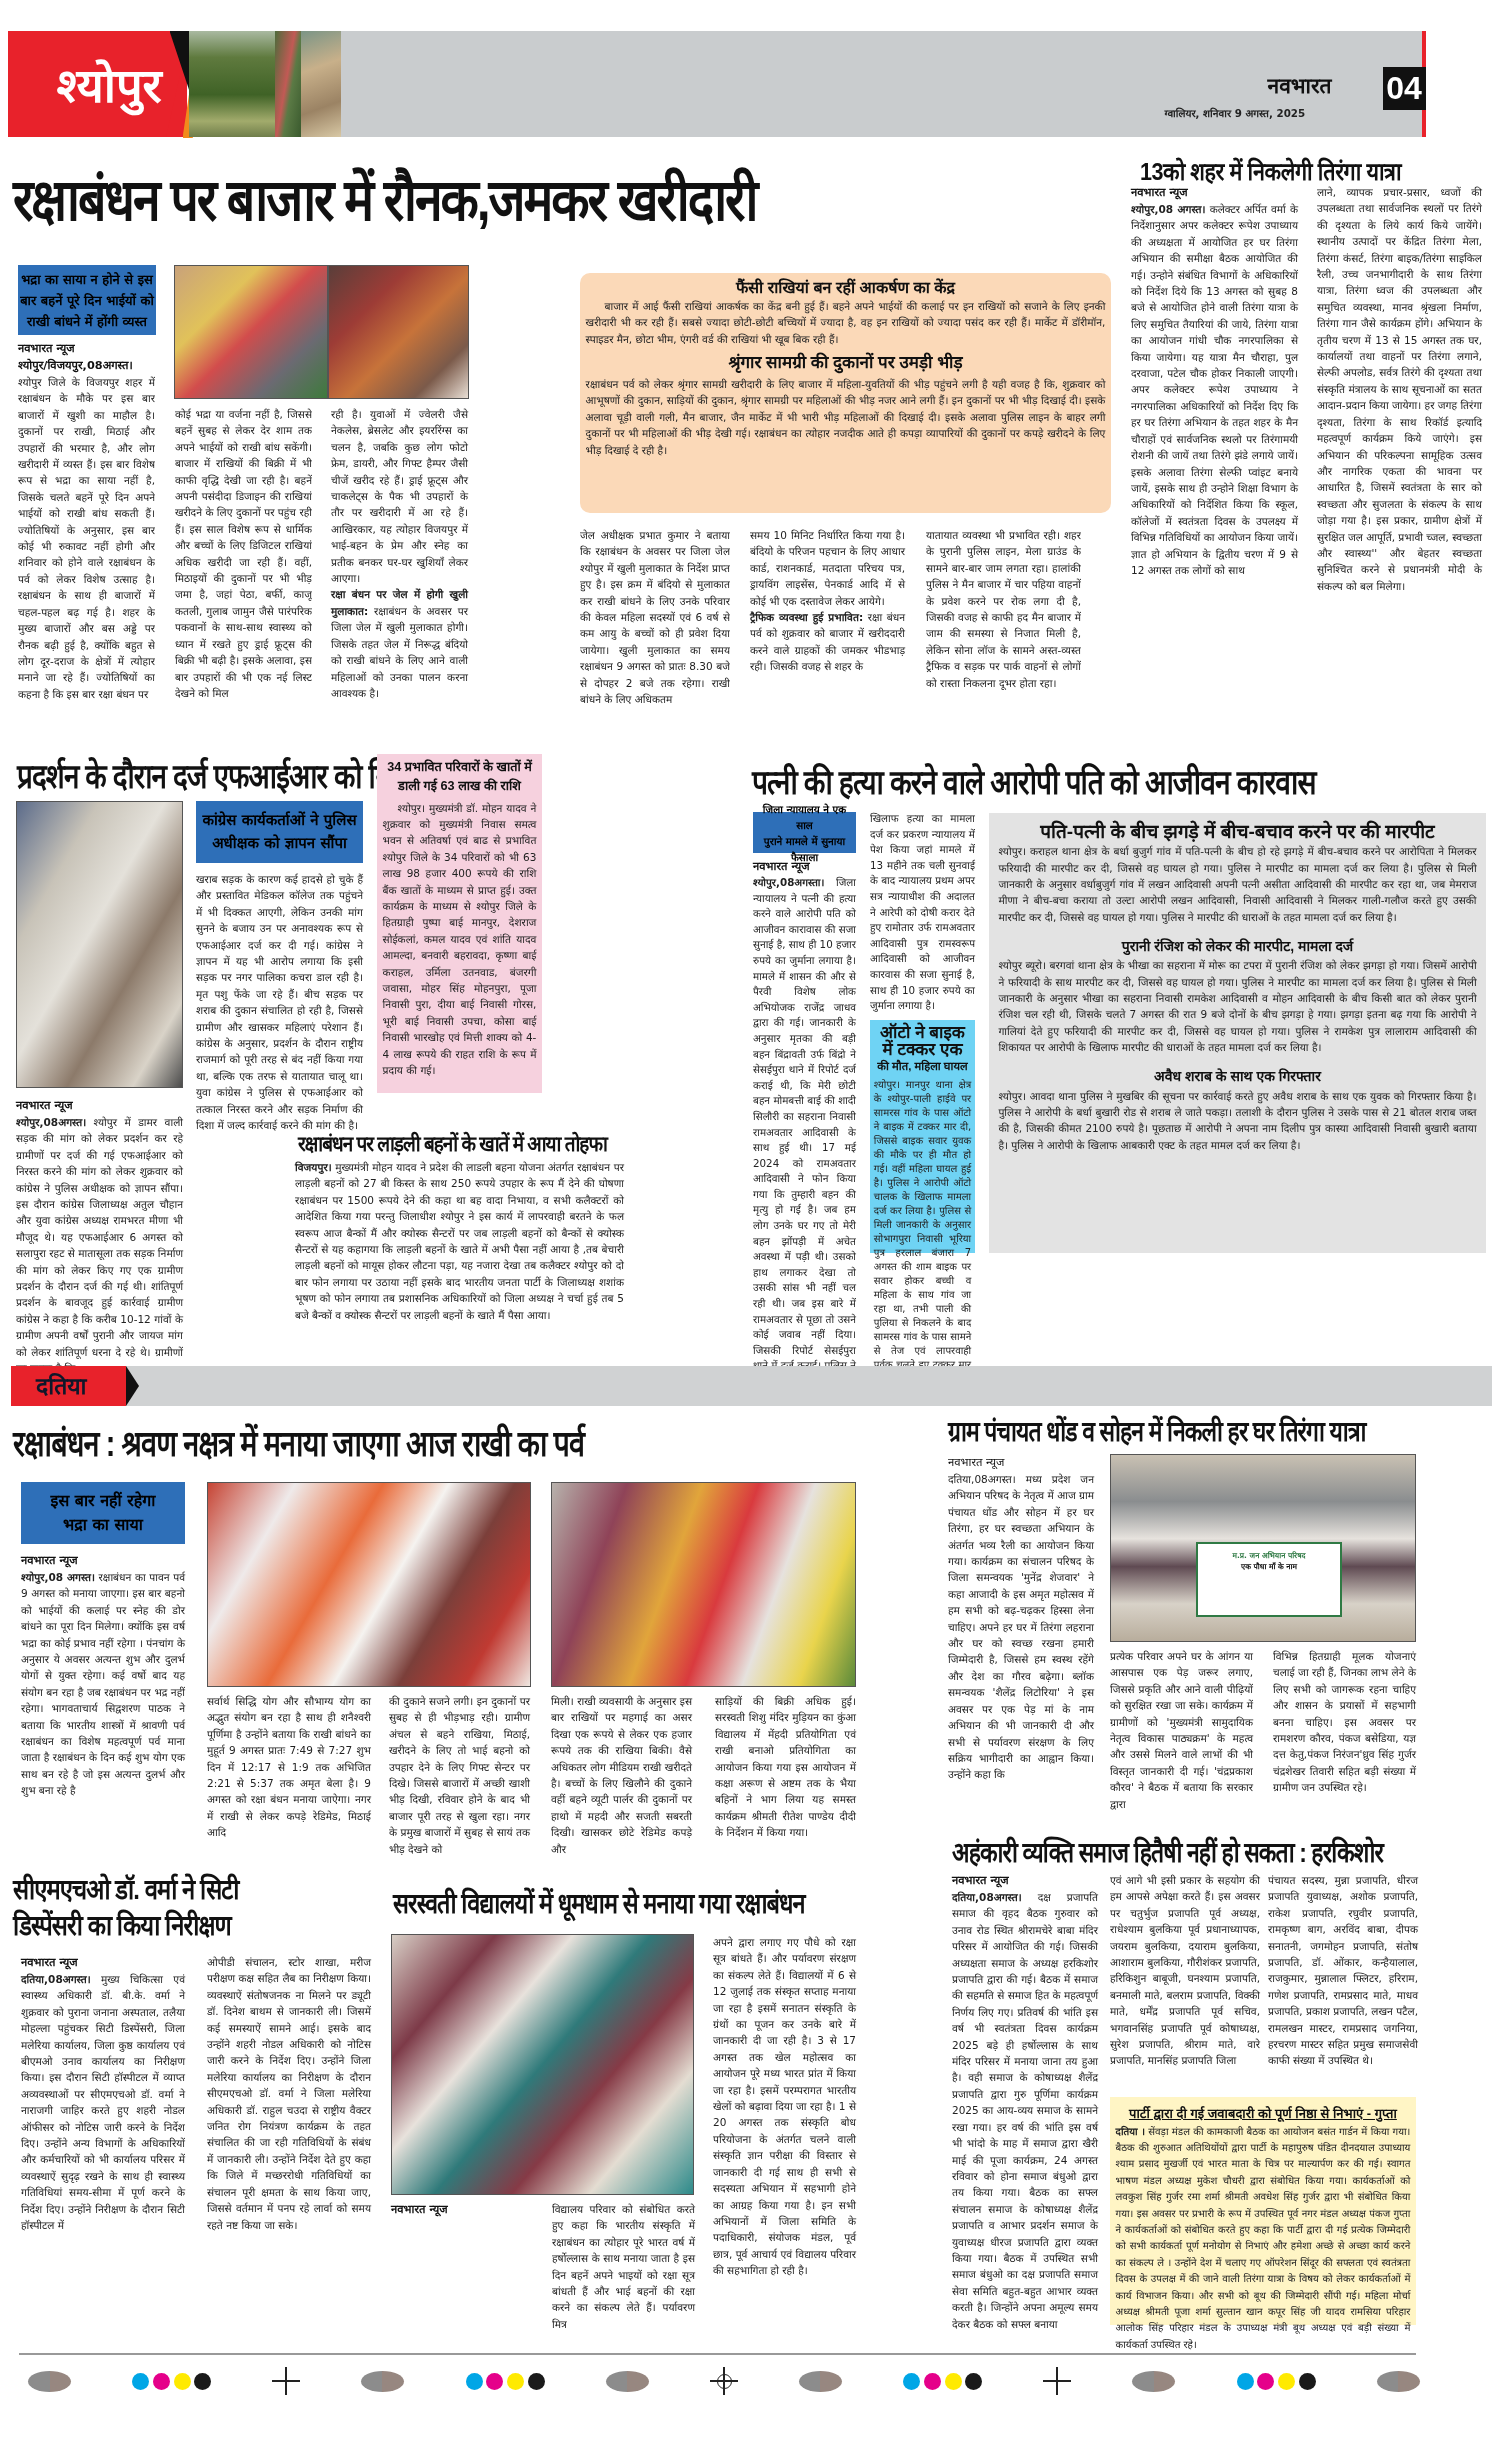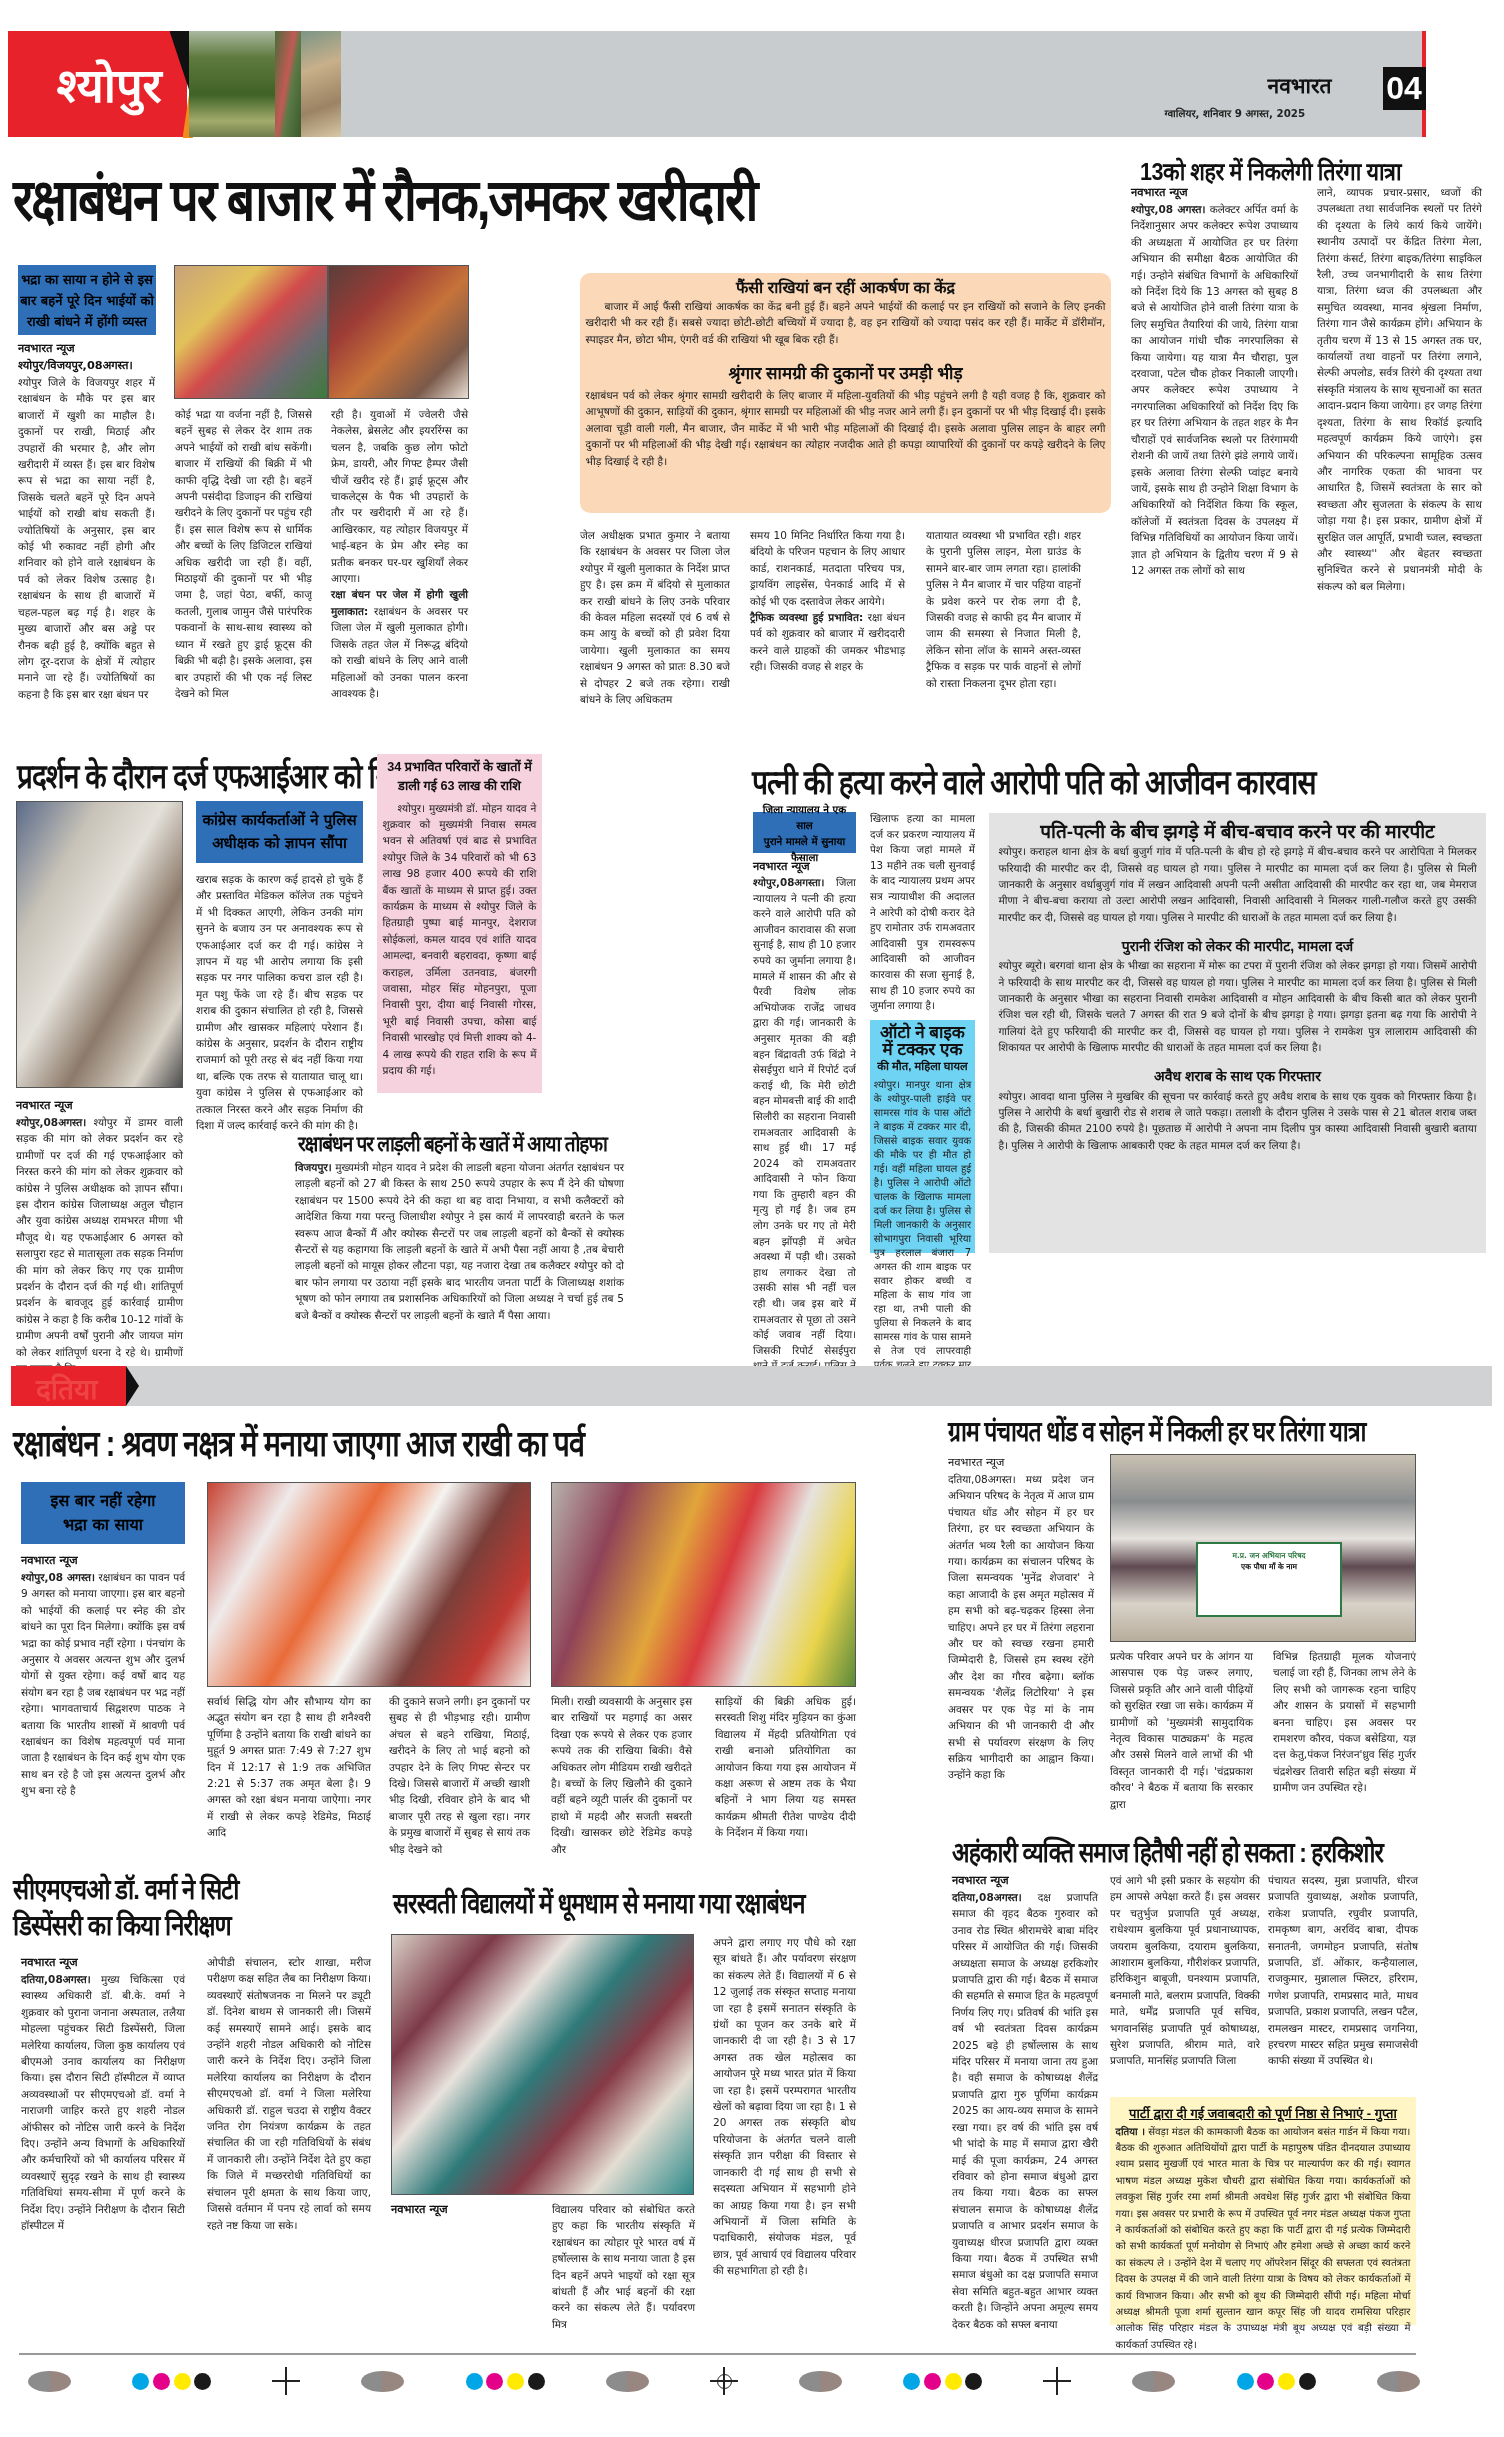--- a/index.html
+++ b/index.html
@@ -68,21 +68,21 @@
 
 <div class="abs body-text" style="left:175px;top:406px;width:137px;max-height:299px;overflow:hidden;">कोई भद्रा या वर्जना नहीं है, जिससे बहनें सुबह से लेकर देर शाम तक अपने भाईयों को राखी बांध सकेंगी। बाजार में राखियों की बिक्री में भी काफी वृद्धि देखी जा रही है। बहनें अपनी पसंदीदा डिजाइन की राखियां खरीदने के लिए दुकानों पर पहुंच रही हैं। इस साल विशेष रूप से धार्मिक और बच्चों के लिए डिजिटल राखियां अधिक खरीदी जा रही हैं। वहीं, मिठाइयों की दुकानों पर भी भीड़ जमा है, जहां पेठा, बर्फी, काजू कतली, गुलाब जामुन जैसे पारंपरिक पकवानों के साथ-साथ स्वास्थ्य को ध्यान में रखते हुए ड्राई फ्रूट्स की बिक्री भी बढ़ी है। इसके अलावा, इस बार उपहारों की भी एक नई लिस्ट देखने को मिल</div>
 <div class="abs" style="left:331px;top:406px;width:137px;">
   <div class="body-text">रही है। युवाओं में ज्वेलरी जैसे नेकलेस, ब्रेसलेट और इयररिंग्स का चलन है, जबकि कुछ लोग फोटो फ्रेम, डायरी, और गिफ्ट हैम्पर जैसी चीजें खरीद रहे हैं। ड्राई फ्रूट्स और चाकलेट्स के पैक भी उपहारों के तौर पर खरीदारी में आ रहे हैं। आखिरकार, यह त्योहार विजयपुर में भाई-बहन के प्रेम और स्नेह का प्रतीक बनकर घर-घर खुशियाँ लेकर आएगा।</div>
   <div class="body-text"><b>रक्षा बंधन पर जेल में होगी खुली मुलाकात:</b> <span>रक्षाबंधन के अवसर पर जिला जेल में खुली मुलाकात होगी। जिसके तहत जेल में निरूद्ध बंदियो को राखी बांधने के लिए आने वाली महिलाओं को उनका पालन करना आवश्यक है।</span></div>
 </div>
 
 <div class="abs panel-peach" style="left:580px;top:273px;width:531px;height:240px;padding:3.8px 5.6px;border-radius:10px;">
   <div class="subhead" style="font-size:16px;line-height:21px;">फैंसी राखियां बन रहीं आकर्षण का केंद्र</div>
   <div class="body-text" style="text-indent:19px;">बाजार में आई फैंसी राखियां आकर्षक का केंद्र बनी हुई हैं। बहने अपने भाईयों की कलाई पर इन राखियों को सजाने के लिए इनकी खरीदारी भी कर रही हैं। सबसे ज्यादा छोटी-छोटी बच्चियों में ज्यादा है, वह इन राखियों को ज्यादा पसंद कर रही हैं। मार्केट में डॉरीमॉन, स्पाइडर मैन, छोटा भीम, एंगरी वर्ड की राखियां भी खूब बिक रही हैं।</div>
-  <div class="subhead" style="font-size:17px;line-height:26px;margin-top:14px;">श्रृंगार सामग्री की दुकानों पर उमड़ी भीड़</div>
+  <div class="subhead" style="font-size:17px;line-height:26px;margin-top:3px;">श्रृंगार सामग्री की दुकानों पर उमड़ी भीड़</div>
   <div class="body-text">रक्षाबंधन पर्व को लेकर श्रृंगार सामग्री खरीदारी के लिए बाजार में महिला-युवतियों की भीड़ पहुंचने लगी है यही वजह है कि, शुक्रवार को आभूषणों की दुकान, साड़ियों की दुकान, श्रृंगार सामग्री पर महिलाओं की भीड़ नजर आने लगी हैं। इन दुकानों पर भी भीड़ दिखाई दी। इसके अलावा चूड़ी वाली गली, मैन बाजार, जैन मार्केट में भी भारी भीड़ महिलाओं की दिखाई दी। इसके अलावा पुलिस लाइन के बाहर लगी दुकानों पर भी महिलाओं की भीड़ देखी गई। रक्षाबंधन का त्योहार नजदीक आते ही कपड़ा व्यापारियों की दुकानों पर कपड़े खरीदने के लिए भीड़ दिखाई दे रही है।</div>
 </div>
 
 <div class="abs body-text" style="left:580px;top:527px;width:150px;max-height:226px;overflow:hidden;">जेल अधीक्षक प्रभात कुमार ने बताया कि रक्षाबंधन के अवसर पर जिला जेल श्योपुर में खुली मुलाकात के निर्देश प्राप्त हुए है। इस क्रम में बंदियो से मुलाकात कर राखी बांधने के लिए उनके परिवार की केवल महिला सदस्यों एवं 6 वर्ष से कम आयु के बच्चों को ही प्रवेश दिया जायेगा। खुली मुलाकात का समय रक्षाबंधन 9 अगस्त को प्रातः 8.30 बजे से दोपहर 2 बजे तक रहेगा। राखी बांधने के लिए अधिकतम</div>
 <div class="abs" style="left:750px;top:527px;width:155px;">
   <div class="body-text">समय 10 मिनिट निर्धारित किया गया है। बंदियो के परिजन पहचान के लिए आधार कार्ड, राशनकार्ड, मतदाता परिचय पत्र, ड्रायविंग लाइसेंस, पेनकार्ड आदि में से कोई भी एक दस्तावेज लेकर आयेगे।</div>
   <div class="body-text"><b>ट्रैफिक व्यवस्था हुई प्रभावित:</b> <span>रक्षा बंधन पर्व को शुक्रवार को बाजार में खरीददारी करने वाले ग्राहकों की जमकर भीडभाड़ रही। जिसकी वजह से शहर के</span></div>
 </div>
 <div class="abs body-text" style="left:926px;top:527px;width:155px;max-height:226px;overflow:hidden;">यातायात व्यवस्था भी प्रभावित रही। शहर के पुरानी पुलिस लाइन, मेला ग्राउंड के सामने बार-बार जाम लगता रहा। हालांकी पुलिस ने मैन बाजार में चार पहिया वाहनों के प्रवेश करने पर रोक लगा दी है, जिसकी वजह से काफी हद मैन बाजार में जाम की समस्या से निजात मिली है, लेकिन सोना लॉज के सामने अस्त-व्यस्त ट्रैफिक व सड़क पर पार्क वाहनों से लोगों को रास्ता निकलना दूभर होता रहा।</div>
 
@@ -135,21 +135,21 @@
   <div class="body-text">श्योपुर। कराहल थाना क्षेत्र के बर्धा बुजुर्ग गांव में पति-पत्नी के बीच हो रहे झगड़े में बीच-बचाव करने पर आरोपिता ने मिलकर फरियादी की मारपीट कर दी, जिससे वह घायल हो गया। पुलिस ने मारपीट का मामला दर्ज कर लिया है। पुलिस से मिली जानकारी के अनुसार वर्धाबुजुर्ग गांव में लखन आदिवासी अपनी पत्नी असीता आदिवासी की मारपीट कर रहा था, जब मेमराज मीणा ने बीच-बचा कराया तो उल्टा आरोपी लखन आदिवासी, निवासी आदिवासी ने मिलकर गाली-गलौज करते हुए उसकी मारपीट कर दी, जिससे वह घायल हो गया। पुलिस ने मारपीट की धाराओं के तहत मामला दर्ज कर लिया है।</div>
   <div class="subhead" style="font-size:14px;line-height:22.6px;margin-top:9.4px;">पुरानी रंजिश को लेकर की मारपीट, मामला दर्ज</div>
   <div class="body-text">श्योपुर ब्यूरो। बरगवां थाना क्षेत्र के भीखा का सहराना में मोरू का टपरा में पुरानी रंजिश को लेकर झगड़ा हो गया। जिसमें आरोपी ने फरियादी के साथ मारपीट कर दी, जिससे वह घायल हो गया। पुलिस ने मारपीट का मामला दर्ज कर लिया है। पुलिस से मिली जानकारी के अनुसार भीखा का सहराना निवासी रामकेश आदिवासी व मोहन आदिवासी के बीच किसी बात को लेकर पुरानी रंजिश चल रही थी, जिसके चलते 7 अगस्त की रात 9 बजे दोनों के बीच झगड़ा हे गया। झगड़ा इतना बढ़ गया कि आरोपी ने गालियां देते हुए फरियादी की मारपीट कर दी, जिससे वह घायल हो गया। पुलिस ने रामकेश पुत्र लालाराम आदिवासी की शिकायत पर आरोपी के खिलाफ मारपीट की धाराओं के तहत मामला दर्ज कर लिया है।</div>
   <div class="subhead" style="font-size:14px;line-height:22.6px;margin-top:9.4px;">अवैध शराब के साथ एक गिरफ्तार</div>
   <div class="body-text">श्योपुर। आवदा थाना पुलिस ने मुखबिर की सूचना पर कार्रवाई करते हुए अवैध शराब के साथ एक युवक को गिरफ्तार किया है। पुलिस ने आरोपी के बर्धा बुखारी रोड से शराब ले जाते पकड़ा। तलाशी के दौरान पुलिस ने उसके पास से 21 बोतल शराब जब्त की है, जिसकी कीमत 2100 रुपये है। पूछताछ में आरोपी ने अपना नाम दिलीप पुत्र कास्या आदिवासी निवासी बुखारी बताया है। पुलिस ने आरोपी के खिलाफ आबकारी एक्ट के तहत मामल दर्ज कर लिया है।</div>
 </div>
 
 <div class="abs" style="left:11.3px;top:1366px;width:1481px;height:40px;background:#d0d2d3;"></div>
 <div class="abs" style="left:11.3px;top:1366px;width:115px;height:40px;background:#e8222b;"></div>
 <div class="abs" style="left:126px;top:1366px;width:0;height:0;border-top:20px solid transparent;border-bottom:20px solid transparent;border-left:13px solid #111;"></div>
-<div class="abs hl" style="left:36px;top:1369px;font-size:28px;color:#ef4444;letter-spacing:0;text-align:center;">दतिया</div>
+<div class="abs hl" style="left:36px;top:1369px;font-size:23px;color:#0f172a;letter-spacing:0;text-align:center;">दतिया</div>
 
 <div class="abs hl" style="left:13px;top:1418px;font-size:36px;transform:scaleX(0.8);">रक्षाबंधन : श्रवण नक्षत्र में मनाया जाएगा आज राखी का पर्व</div>
 <div class="abs box-blue" style="left:21px;top:1482px;width:164px;height:62px;font-size:16px;line-height:24.5px;flex-direction:column;">
   <span>इस बार नहीं रहेगा</span>
   <span>भद्रा का साया</span>
 </div>
 <div class="abs" style="left:21px;top:1552px;width:164px;">
   <div class="byline">नवभारत न्यूज</div>
   <div class="body-text"><b>श्योपुर,08 अगस्त।</b> <span>रक्षाबंधन का पावन पर्व 9 अगस्त को मनाया जाएगा। इस बार बहनो को भाईयों की कलाई पर स्नेह की डोर बांधने का पूरा दिन मिलेगा। क्योंकि इस वर्ष भद्रा का कोई प्रभाव नहीं रहेगा । पंनचांग के अनुसार ये अवसर अत्यन्त शुभ और दुलर्भ योगों से युक्त रहेगा। कई वर्षो बाद यह संयोग बन रहा है जब रक्षाबंधन पर भद्र नहीं रहेगा। भागवताचार्य सिद्वशरण पाठक ने बताया कि भारतीय शास्त्रों में श्रावणी पर्व रक्षाबंधन का विशेष महत्वपूर्ण पर्व माना जाता है रक्षाबंधन के दिन कई शुभ योग एक साथ बन रहे है जो इस अत्यन्त दुलर्भ और शुभ बना रहे है</span></div>
 </div>

